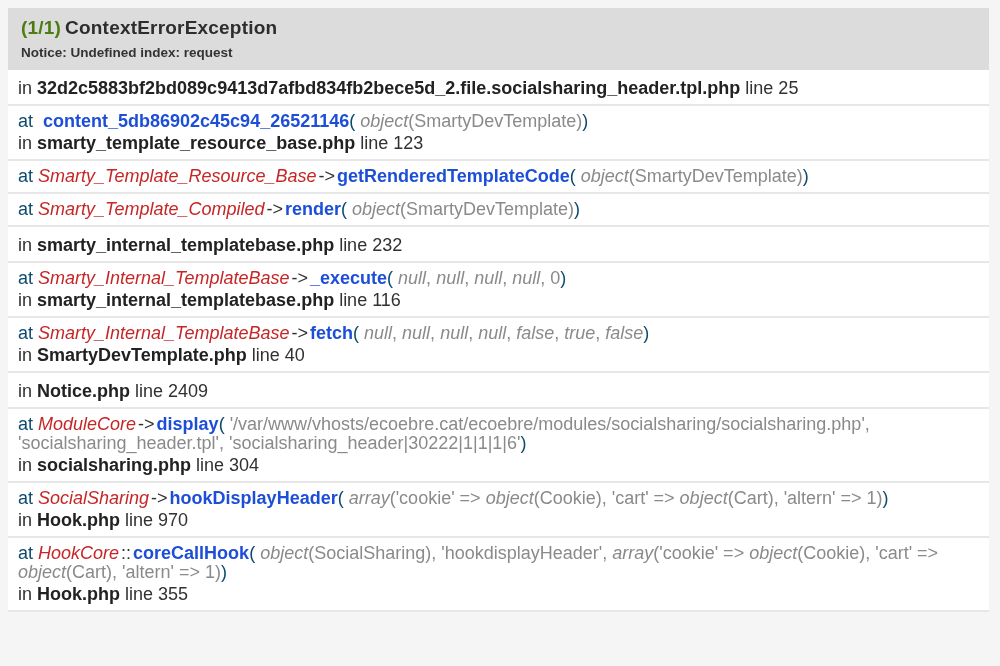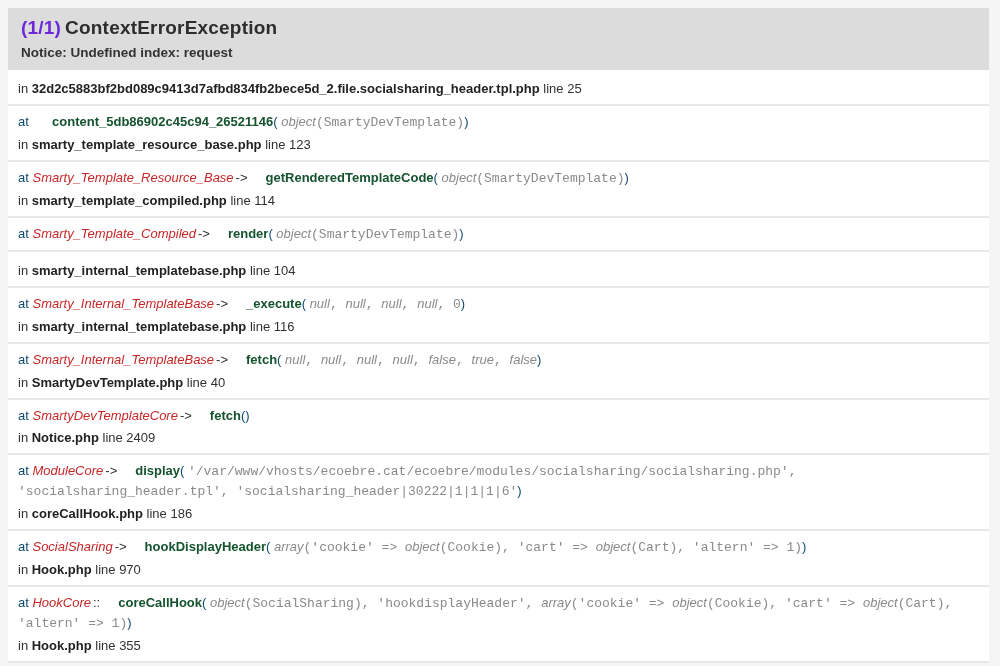--- a/index.html
+++ b/index.html
@@ -17,47 +17,47 @@
     padding: 8px 13px 9px 13px;
   }
   .exc-header h1 {
     margin: 0;
     font-size: 19px;
     line-height: 24px;
     font-weight: bold;
     color: #2d2d2d;
     letter-spacing: 0.2px;
   }
-  .exc-counter { color: #6d28d9; margin-right: 4px; text-align: right; }
+  .exc-counter { color: #4d7c0f; margin-right: 4px; text-align: right; }
   .exc-message {
     margin: 4px 0 0 0;
     font-size: 13.5px;
     line-height: 17px;
     font-weight: bold;
     color: #333333;
   }
 
   ol.trace { list-style: none; margin: 0; padding: 0; }
   li.trace-item {
     background: #ffffff;
     border-bottom: 2px solid #e7e7e7;
     padding: 6px 10px;
-    font-size: 13px;
+    font-size: 18px;
     line-height: 19px;
     color: #313131;
   }
   .call { margin: 0; }
   .loc  { margin: 3px 0 0 0; }
   .loc strong { color: #222222; }
 
   .seg-plain  { color: #0c4a6e; }
   .seg-class  { color: #c62626; font-style: italic; }
-  .seg-method { color: #14532d; font-weight: bold; margin-left: 16px; }
+  .seg-method { color: #1d4ed8; font-weight: bold; }
   .seg-em     { color: #8a8a8a; font-style: italic; text-align: center; }
-  .seg-arg    { color: #8a8a8a; font-family: Liberation Mono, monospace; }
+  .seg-arg    { color: #8a8a8a; }
   .seg-arrow  { color: #313131; margin: 0 2px; }
 </style>
 </head>
 <body>
 
 <div class="panel">
 
   <div class="exc-header">
     <h1>
       <span class="exc-counter">(1/1)</span><span>ContextErrorException</span>
@@ -68,43 +68,41 @@
   <ol class="trace" id="trace-list">
       <li class="trace-item">
         <p class="loc"><span>in </span><strong>32d2c5883bf2bd089c9413d7afbd834fb2bece5d_2.file.socialsharing_header.tpl.php</strong><span> line 25</span></p>
       </li>
       <li class="trace-item">
         <p class="call"><span class="seg-plain">at &nbsp;</span><span class="seg-method">content_5db86902c45c94_26521146</span><span class="seg-plain">( </span><span class="seg-em">object</span><span class="seg-arg">(SmartyDevTemplate)</span><span class="seg-plain">)</span></p>
         <p class="loc"><span>in </span><strong>smarty_template_resource_base.php</strong><span> line 123</span></p>
       </li>
       <li class="trace-item">
         <p class="call"><span class="seg-plain">at </span><span class="seg-class">Smarty_Template_Resource_Base</span><span class="seg-arrow">-&gt;</span><span class="seg-method">getRenderedTemplateCode</span><span class="seg-plain">( </span><span class="seg-em">object</span><span class="seg-arg">(SmartyDevTemplate)</span><span class="seg-plain">)</span></p>
-        <p class="loc"><span>in </span><strong>smarty_template_compiled.php</strong><span> line 114</span></p>
       </li>
       <li class="trace-item">
         <p class="call"><span class="seg-plain">at </span><span class="seg-class">Smarty_Template_Compiled</span><span class="seg-arrow">-&gt;</span><span class="seg-method">render</span><span class="seg-plain">( </span><span class="seg-em">object</span><span class="seg-arg">(SmartyDevTemplate)</span><span class="seg-plain">)</span></p>
       </li>
       <li class="trace-item">
-        <p class="loc"><span>in </span><strong>smarty_internal_templatebase.php</strong><span> line 104</span></p>
+        <p class="loc"><span>in </span><strong>smarty_internal_templatebase.php</strong><span> line 232</span></p>
       </li>
       <li class="trace-item">
         <p class="call"><span class="seg-plain">at </span><span class="seg-class">Smarty_Internal_TemplateBase</span><span class="seg-arrow">-&gt;</span><span class="seg-method">_execute</span><span class="seg-plain">( </span><span class="seg-em">null</span><span class="seg-arg">, </span><span class="seg-em">null</span><span class="seg-arg">, </span><span class="seg-em">null</span><span class="seg-arg">, </span><span class="seg-em">null</span><span class="seg-arg">, 0</span><span class="seg-plain">)</span></p>
         <p class="loc"><span>in </span><strong>smarty_internal_templatebase.php</strong><span> line 116</span></p>
       </li>
       <li class="trace-item">
         <p class="call"><span class="seg-plain">at </span><span class="seg-class">Smarty_Internal_TemplateBase</span><span class="seg-arrow">-&gt;</span><span class="seg-method">fetch</span><span class="seg-plain">( </span><span class="seg-em">null</span><span class="seg-arg">, </span><span class="seg-em">null</span><span class="seg-arg">, </span><span class="seg-em">null</span><span class="seg-arg">, </span><span class="seg-em">null</span><span class="seg-arg">, </span><span class="seg-em">false</span><span class="seg-arg">, </span><span class="seg-em">true</span><span class="seg-arg">, </span><span class="seg-em">false</span><span class="seg-plain">)</span></p>
         <p class="loc"><span>in </span><strong>SmartyDevTemplate.php</strong><span> line 40</span></p>
       </li>
       <li class="trace-item">
-        <p class="call"><span class="seg-plain">at </span><span class="seg-class">SmartyDevTemplateCore</span><span class="seg-arrow">-&gt;</span><span class="seg-method">fetch</span><span class="seg-plain">()</span></p>
         <p class="loc"><span>in </span><strong>Notice.php</strong><span> line 2409</span></p>
       </li>
       <li class="trace-item">
         <p class="call"><span class="seg-plain">at </span><span class="seg-class">ModuleCore</span><span class="seg-arrow">-&gt;</span><span class="seg-method">display</span><span class="seg-plain">( </span><span class="seg-arg">'/var/www/vhosts/ecoebre.cat/ecoebre/modules/socialsharing/socialsharing.php', 'socialsharing_header.tpl', 'socialsharing_header|30222|1|1|1|6'</span><span class="seg-plain">)</span></p>
-        <p class="loc"><span>in </span><strong>coreCallHook.php</strong><span> line 186</span></p>
+        <p class="loc"><span>in </span><strong>socialsharing.php</strong><span> line 304</span></p>
       </li>
       <li class="trace-item">
         <p class="call"><span class="seg-plain">at </span><span class="seg-class">SocialSharing</span><span class="seg-arrow">-&gt;</span><span class="seg-method">hookDisplayHeader</span><span class="seg-plain">( </span><span class="seg-em">array</span><span class="seg-arg">('cookie' =&gt; </span><span class="seg-em">object</span><span class="seg-arg">(Cookie), 'cart' =&gt; </span><span class="seg-em">object</span><span class="seg-arg">(Cart), 'altern' =&gt; 1)</span><span class="seg-plain">)</span></p>
         <p class="loc"><span>in </span><strong>Hook.php</strong><span> line 970</span></p>
       </li>
       <li class="trace-item">
         <p class="call"><span class="seg-plain">at </span><span class="seg-class">HookCore</span><span class="seg-arrow">::</span><span class="seg-method">coreCallHook</span><span class="seg-plain">( </span><span class="seg-em">object</span><span class="seg-arg">(SocialSharing), 'hookdisplayHeader', </span><span class="seg-em">array</span><span class="seg-arg">('cookie' =&gt; </span><span class="seg-em">object</span><span class="seg-arg">(Cookie), 'cart' =&gt; </span><span class="seg-em">object</span><span class="seg-arg">(Cart), 'altern' =&gt; 1)</span><span class="seg-plain">)</span></p>
         <p class="loc"><span>in </span><strong>Hook.php</strong><span> line 355</span></p>
       </li>
     </ol>

